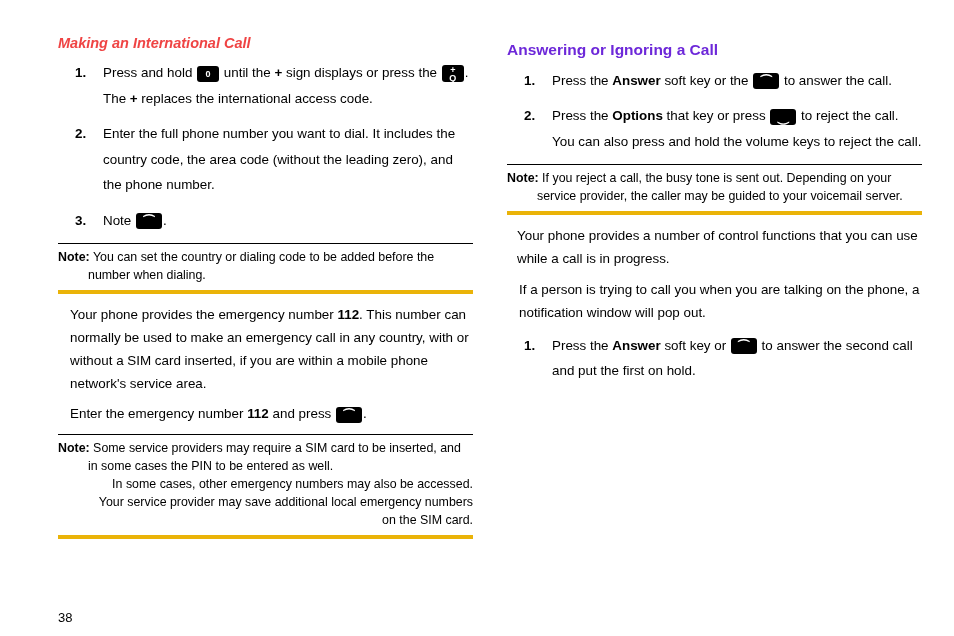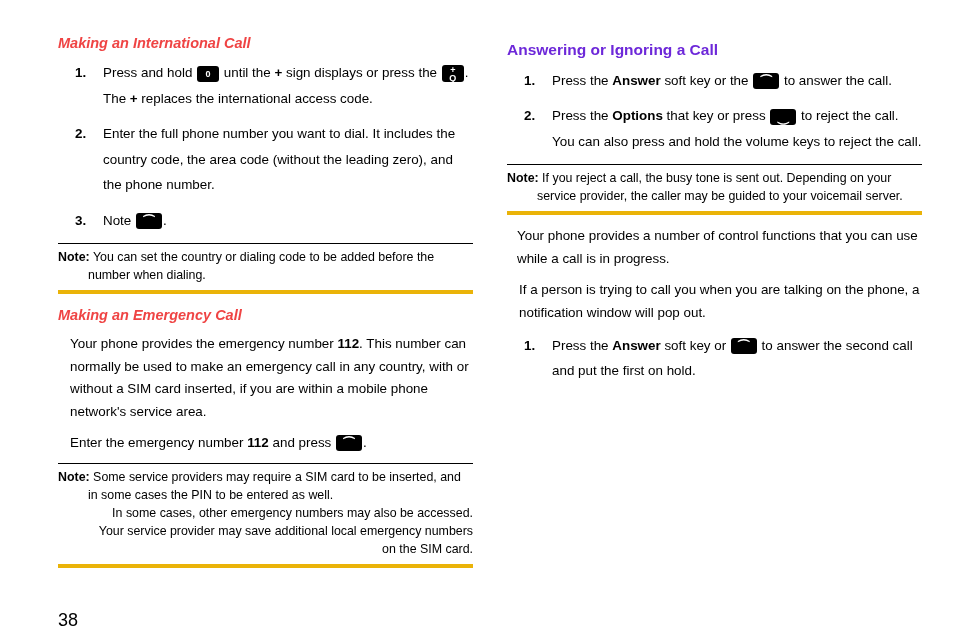--- a/index.html
+++ b/index.html
@@ -97,21 +97,21 @@
   }
   .key.plus {
     width: 14px;
     font-size: 9px;
     line-height: 8px;
     padding: 1px 2px;
     height: 15px;
   }
   .footer {
     padding: 0 0 0 58px;
-    font-size: 18px;
+    font-size: 13px;
   }
   strong { font-weight: bold; }
 </style>
 </head>
 <body>
 
 <div class="page">
 
   <div class="col">
 
@@ -124,21 +124,20 @@
       <li>Enter the full phone number you want to dial. It includes the country code, the area code (without the leading zero), and the phone number.</li>
       <li>
         <span>Note </span><span class="key call">⏜</span><span>.</span>
       </li>
     </ol>
 
     <div class="note">
       <span class="note-body"><span class="note-label">Note:</span><span> You can set the country or dialing code to be added before the number when dialing.</span></span>
     </div>
 
-    <div class="h3">Making an Emergency Call</div>
 
     <div class="para">
       <span>Your phone provides the emergency number </span><strong>112</strong><span>. This number can normally be used to make an emergency call in any country, with or without a SIM card inserted, if you are within a mobile phone network's service area.</span>
     </div>
 
     <div class="para">
       <span>Enter the emergency number </span><strong>112</strong><span> and press </span><span class="key call">⏜</span><span>.</span>
     </div>
 
     <div class="note">

